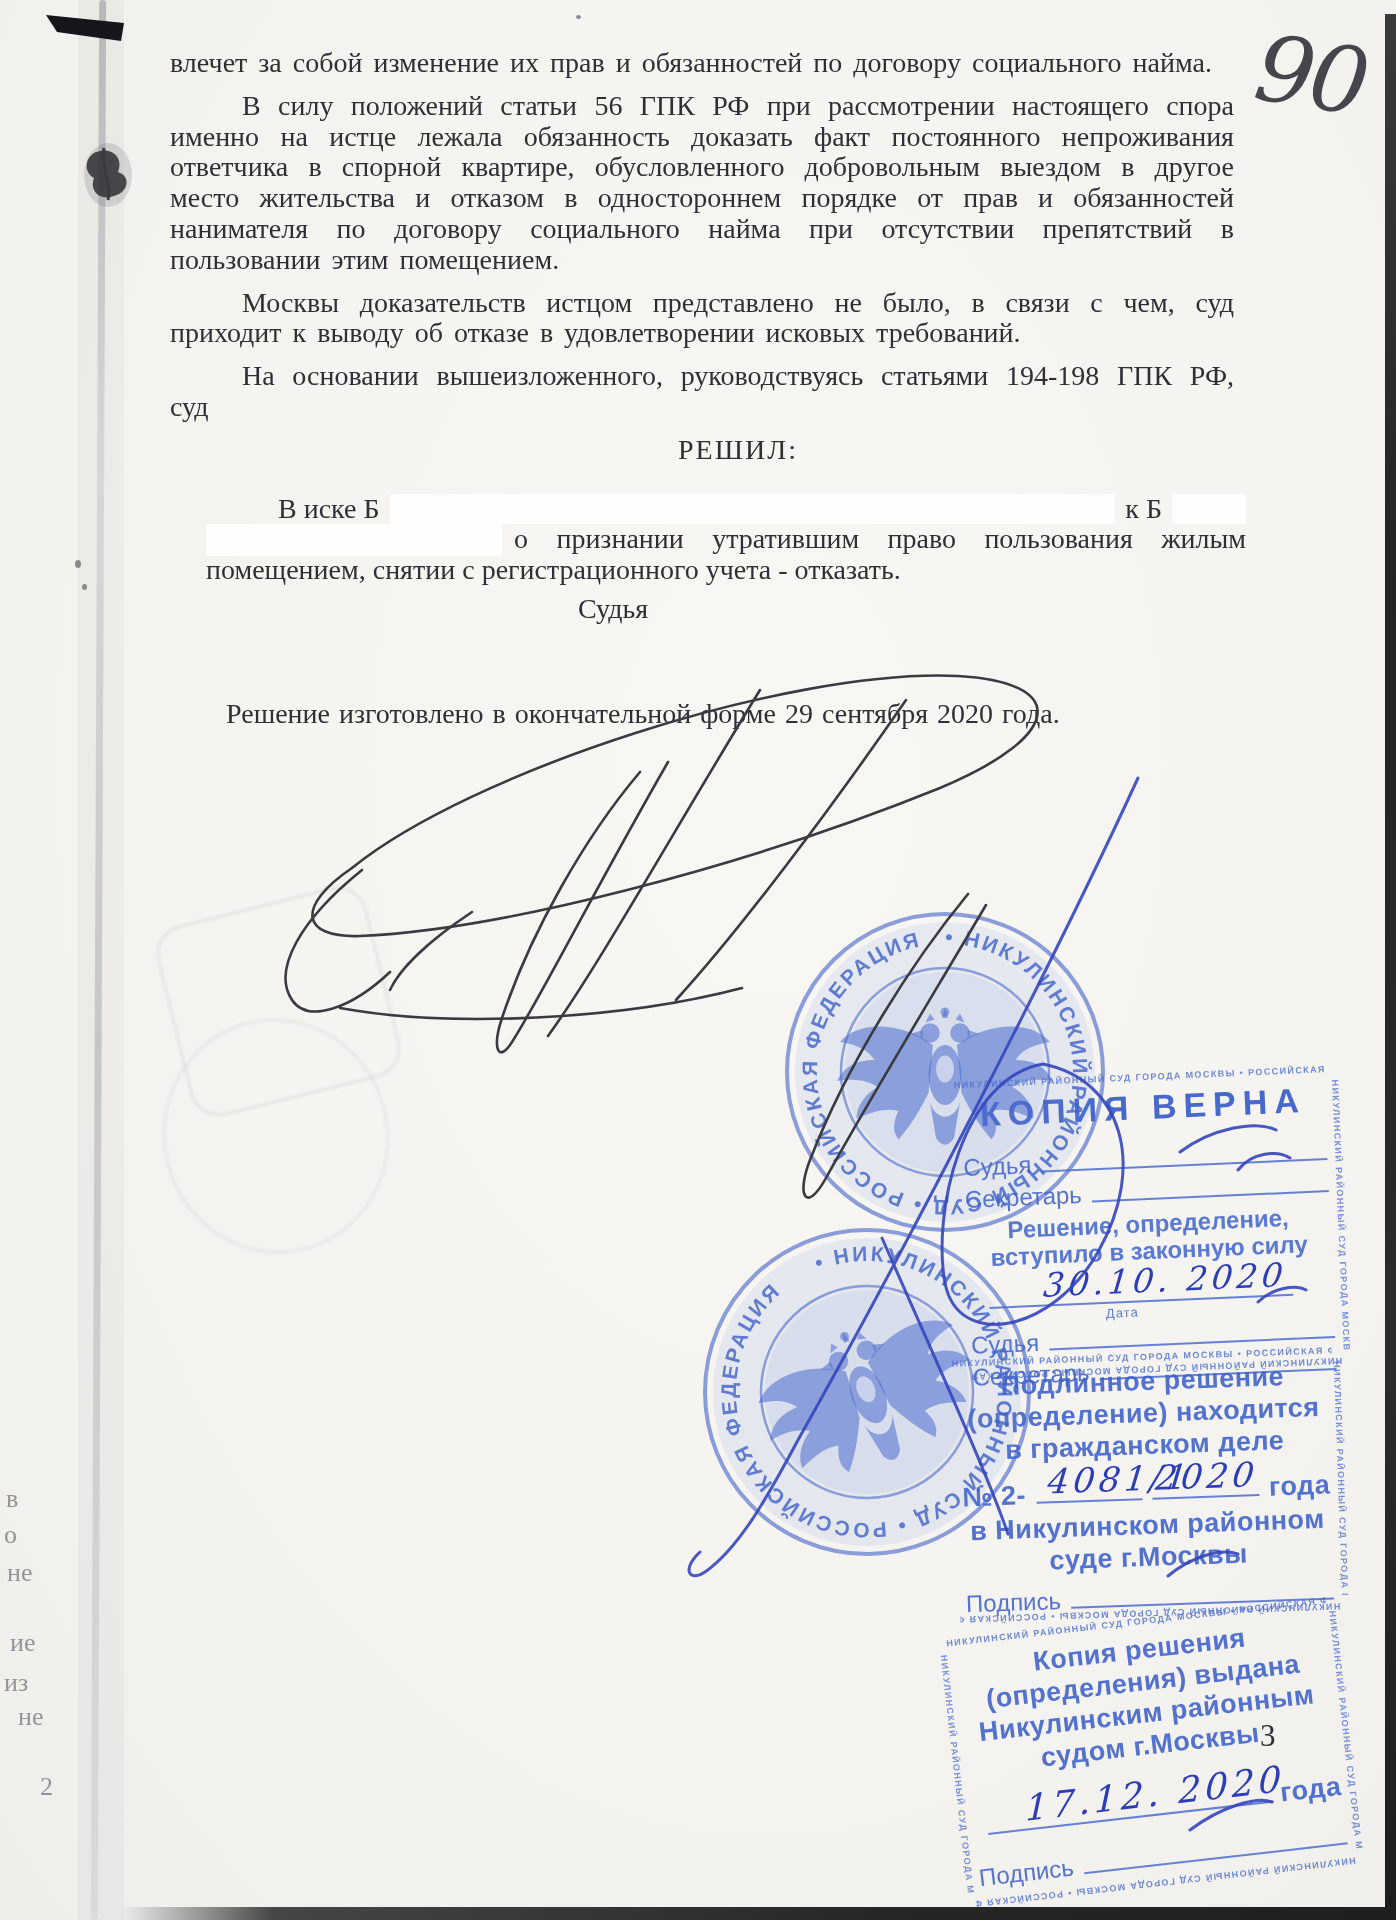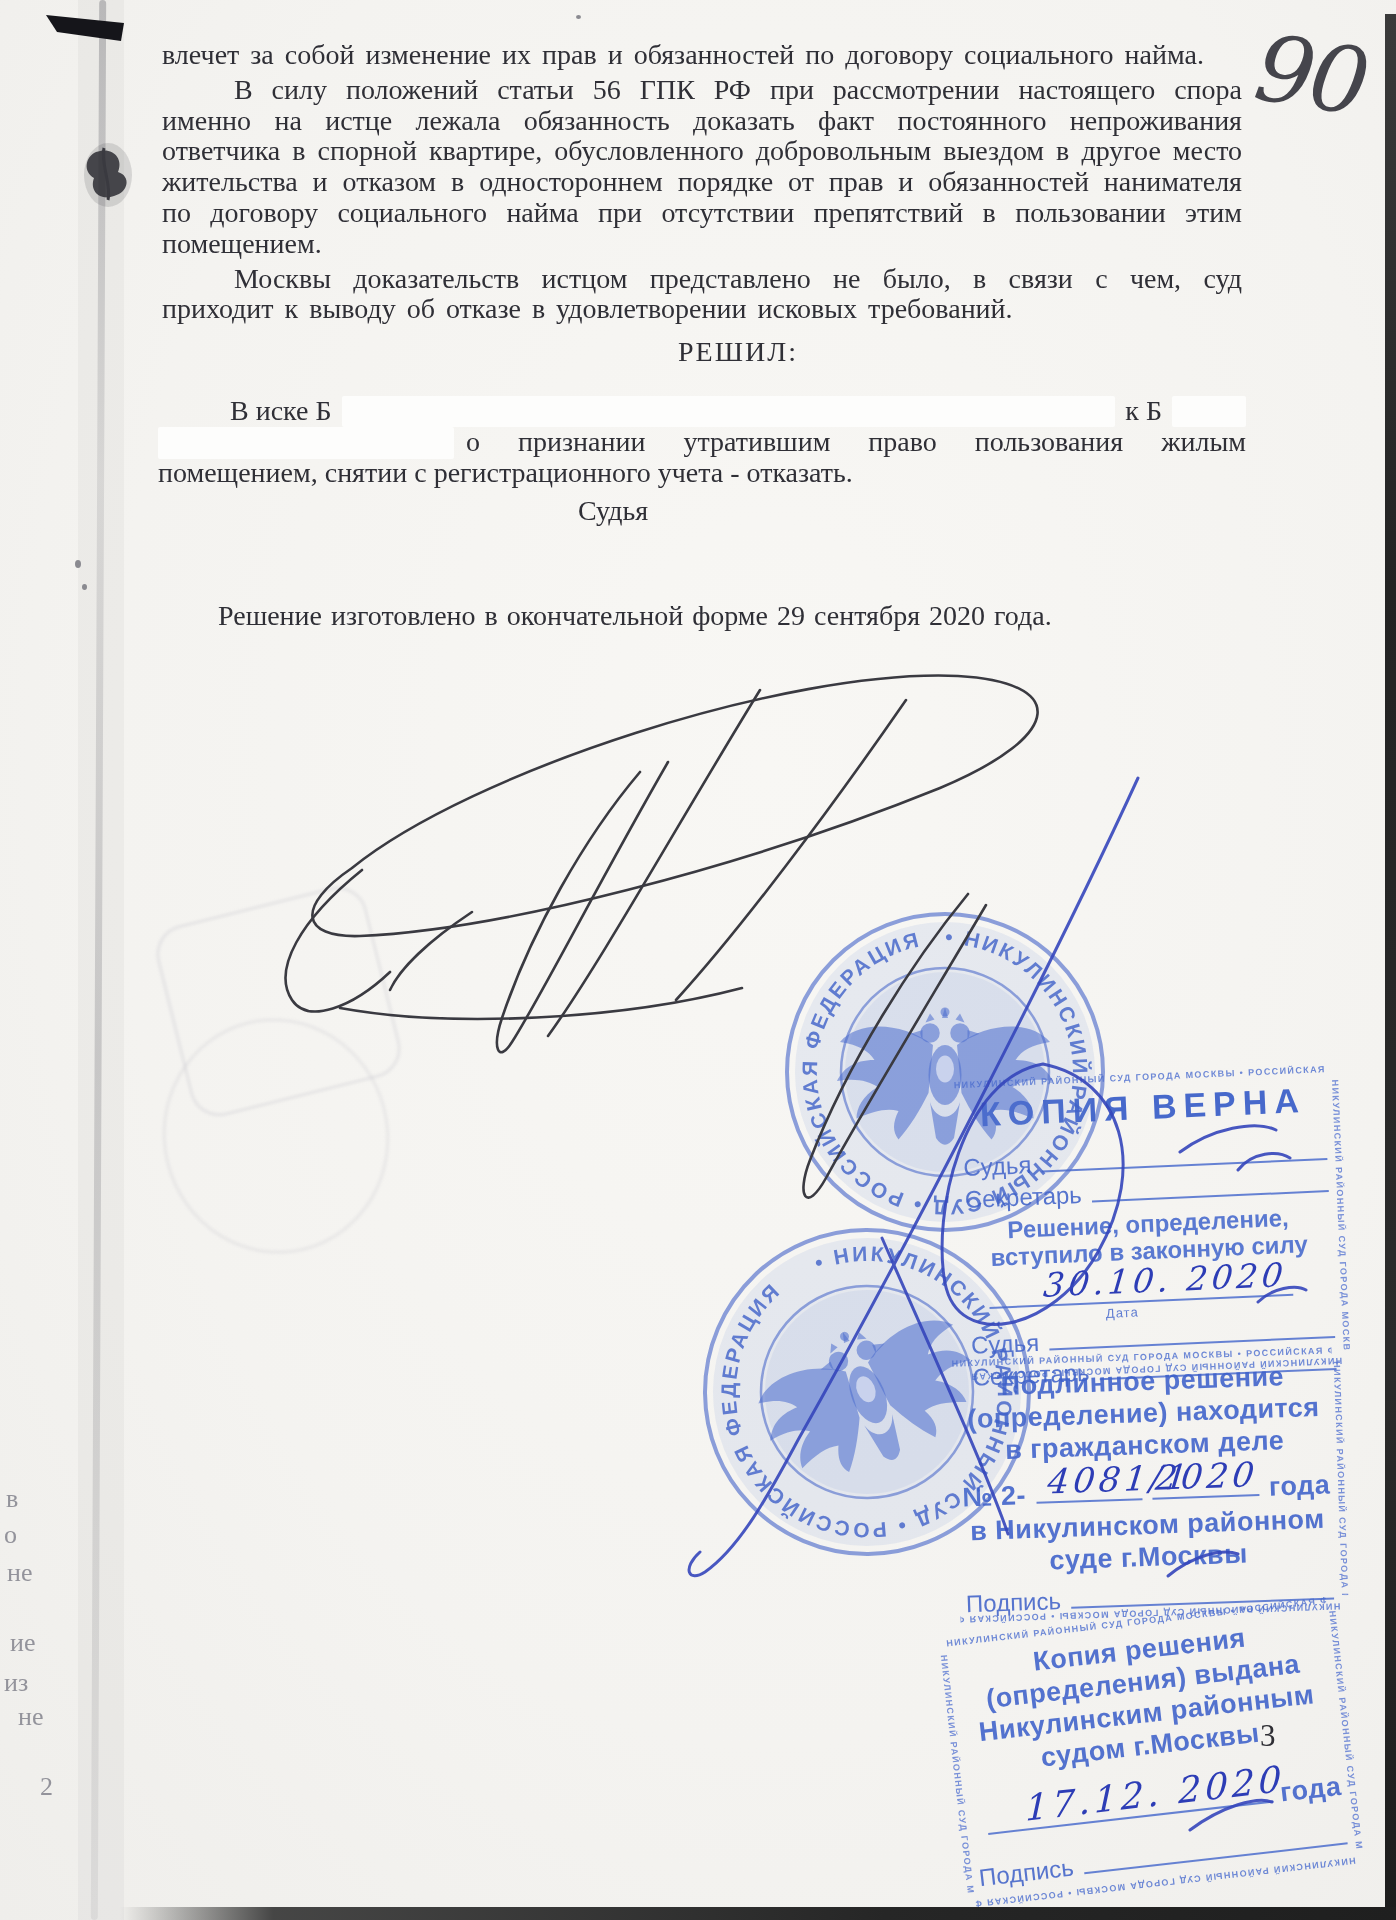--- a/index.html
+++ b/index.html
@@ -18,24 +18,24 @@
   .edge-bottom{position:absolute;left:120px;bottom:0;width:1276px;height:13px;
     background:linear-gradient(90deg, rgba(40,40,40,0) 0%, rgba(40,40,40,.85) 12%, #262626 60%, #1f1f1f 100%);}
   .ghost{position:absolute;left:148px;top:892px;width:290px;height:360px;transform:rotate(-14deg);
     filter:blur(1.6px);opacity:.55;pointer-events:none;}
   .ghost .g1{position:absolute;left:40px;top:10px;width:210px;height:190px;border:3px solid rgba(150,150,168,.30);border-radius:30px;}
   .ghost .g2{position:absolute;left:0px;top:120px;width:220px;height:230px;border:3px solid rgba(150,150,168,.26);border-radius:50%;}
   .speck{position:absolute;background:#8a8a90;border-radius:50%;}
   .frag{position:absolute;font-family:"Liberation Serif",serif;font-size:26px;color:#93939b;}
   
   .textcol{position:absolute;left:158px;top:36px;width:1088px;font-size:28px;line-height:30.8px;}
-  .para{text-align:justify;text-indent:72px;word-spacing:4px;margin:4px;}
+  .para{text-align:justify;text-indent:72px;word-spacing:4px;margin:12px;}
   .para.noindent{text-indent:0;}
   .heading{text-align:center;margin:12px 0 12px 0;letter-spacing:2px;}
-  .vline{height:30.8px;display:flex;align-items:flex-start;white-space:nowrap;}
+  .vline{height:30.8px;display:flex;align-items:flex-start;white-space:nowrap;margin-left:48px;}
   .redact{align-self:stretch;background:#fdfdfc;border-radius:2px;}
   .vline .grow{flex:1;margin:0 10px;}
   .v2{padding-left:308px;text-align:justify;text-align-last:justify;word-spacing:6px;}
   .judge-row{margin-top:8px;padding-left:420px;}
   .final-line{margin-top:74px;padding-left:56px;word-spacing:2px;}
   .verdict-block{margin-top:28px;}
   
   .sheetno{position:absolute;left:1256px;top:22px;font-family:"DejaVu Serif",serif;
     font-style:italic;font-size:92px;color:#45454c;transform:rotate(9deg);letter-spacing:-4px;}
   .pageno{position:absolute;left:1260px;top:1718px;font-size:31px;color:#2f2f35;}
@@ -84,20 +84,21 @@
   <div class="speck" style="left:576px;top:15px;width:5px;height:4px"></div>
   <div class="speck" style="left:75px;top:560px;width:6px;height:8px"></div>
   <div class="speck" style="left:82px;top:584px;width:5px;height:6px"></div>
 
   <div class="sheetno">90</div>
 
   <div class="textcol">
     <p class="para noindent">влечет за собой изменение их прав и обязанностей по договору социального найма.</p>
     <p class="para">В силу положений статьи 56 ГПК РФ при рассмотрении настоящего спора именно на истце лежала обязанность доказать факт постоянного непроживания ответчика в спорной квартире, обусловленного добровольным выездом в другое место жительства и отказом в одностороннем порядке от прав и обязанностей нанимателя по договору социального найма при отсутствии препятствий в пользовании этим помещением.</p>
     <p class="para">Москвы доказательств истцом представлено не было, в связи с чем, суд приходит к выводу об отказе в удовлетворении исковых требований.</p>
+    <p class="para">На основании вышеизложенного, руководствуясь статьями 194-198 ГПК РФ, суд</p>
     <p class="para heading">РЕШИЛ:</p>
 
     <div class="verdict-block">
       <div class="vline">
         <span style="padding-left:72px">В иске Б</span>
         <span class="redact grow"></span>
         <span>к Б</span>
         <span class="redact" style="width:74px;margin-left:10px"></span>
       </div>
       <div class="vline" style="display:block;position:relative">

